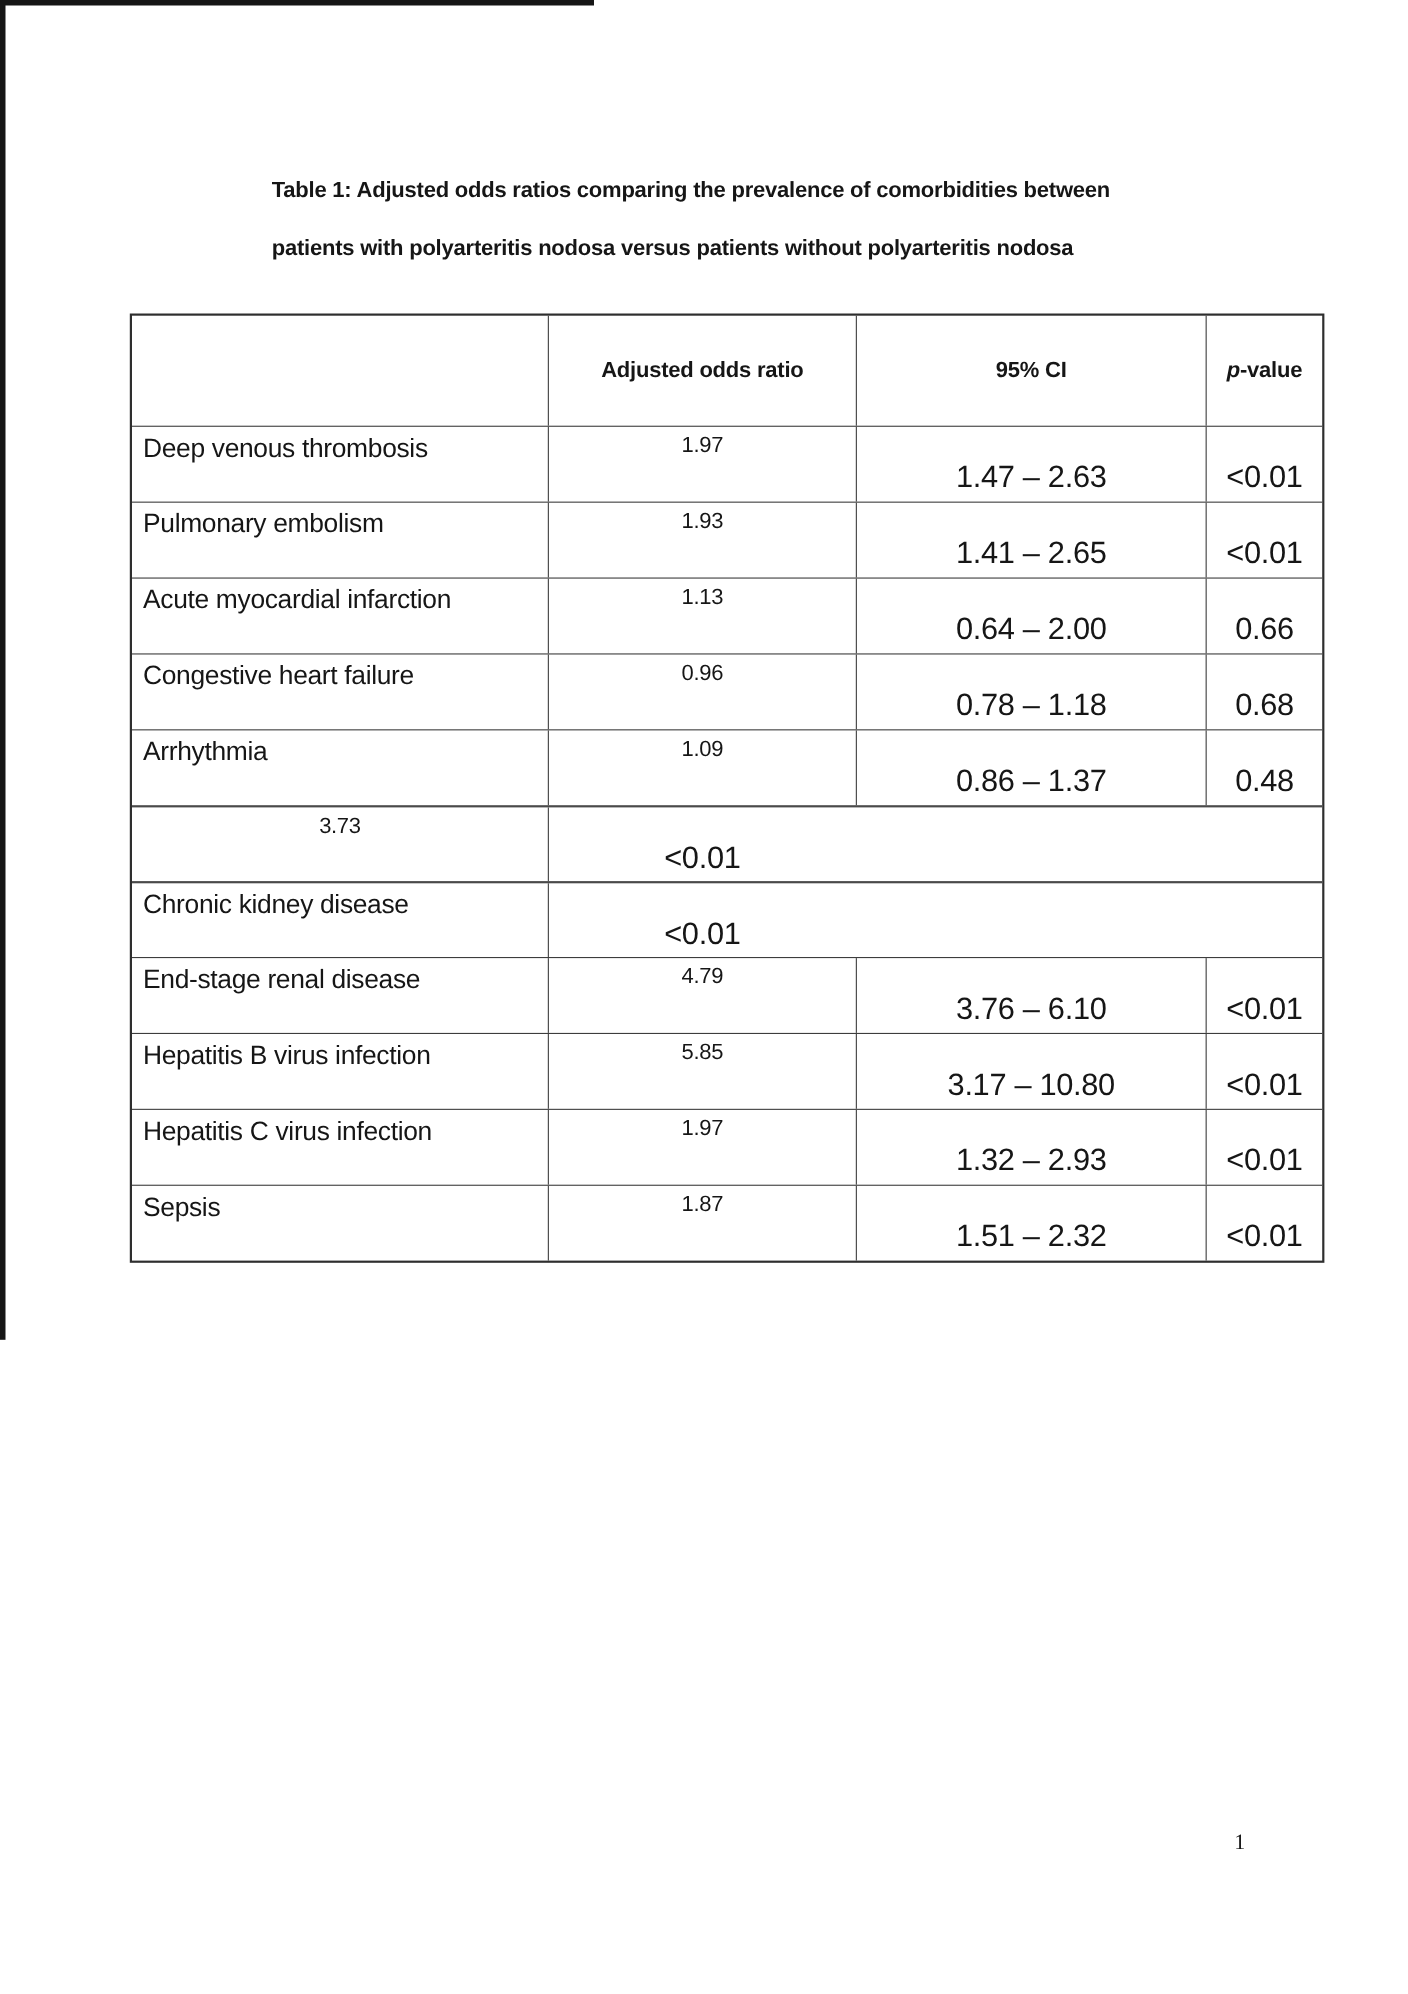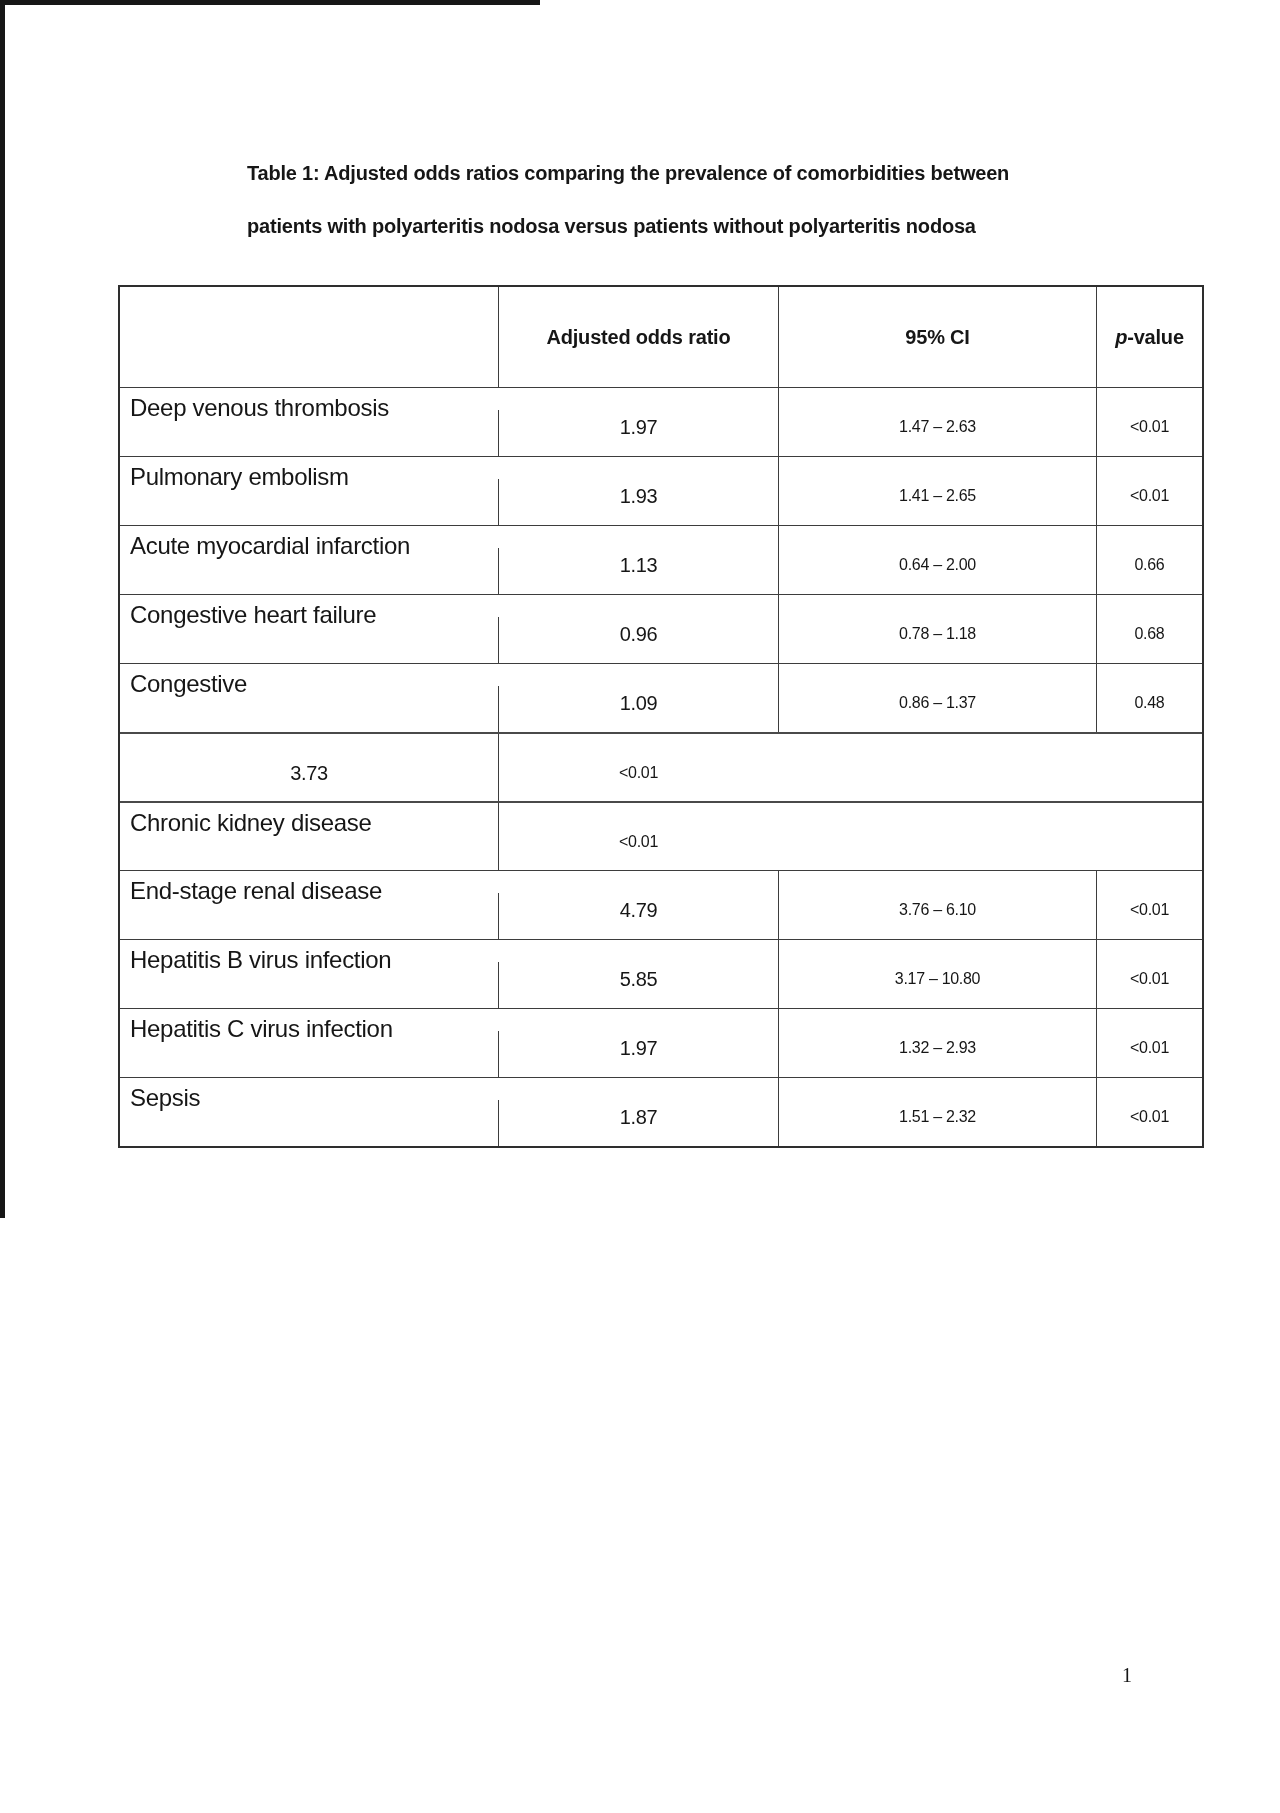--- a/index.html
+++ b/index.html
@@ -52,24 +52,24 @@
     font-weight: 700; font-size: 20px; letter-spacing: -0.2px;
     text-align: center;
   }
 
   .cell-label {
     font-size: 24px; letter-spacing: -0.3px;
     padding: 6px 8px 0 10px;
   }
   .cell-odds {
     font-size: 20px; letter-spacing: -0.3px;
-    text-align: center; padding-top: 6px; margin-top: 22px;
+    text-align: center; padding-top: 6px;
   }
   .cell-ci, .cell-p {
-    font-size: 16px; letter-spacing: -0.3px;
+    font-size: 28px; letter-spacing: -0.3px;
     display: flex; justify-content: center; align-items: flex-start;
     padding-top: 30px;
   }
 
   .pvalue-head .p-it { font-style: italic; font-weight: 700; }
 
   .page-number {
     position: absolute; left: 1112px; top: 1664px;
     width: 30px; text-align: center;
     font-size: 20px; font-family: "Liberation Serif", serif;
@@ -122,21 +122,21 @@
     </div>
 
     <div class="trow">
       <div class="tcell cell-label">Congestive heart failure</div>
       <div class="tcell cell-odds">0.96</div>
       <div class="tcell cell-ci">0.78 – 1.18</div>
       <div class="tcell cell-p">0.68</div>
     </div>
 
     <div class="trow">
-      <div class="tcell cell-label">Congestive</div>
+      <div class="tcell cell-label">Arrhythmia</div>
       <div class="tcell cell-odds">1.09</div>
       <div class="tcell cell-ci">0.86 – 1.37</div>
       <div class="tcell cell-p">0.48</div>
     </div>
 
     <div class="trow thick-top">
       <div class="tcell cell-odds">3.73</div>
       <div class="tcell cell-p">&lt;0.01</div>
     </div>
 

